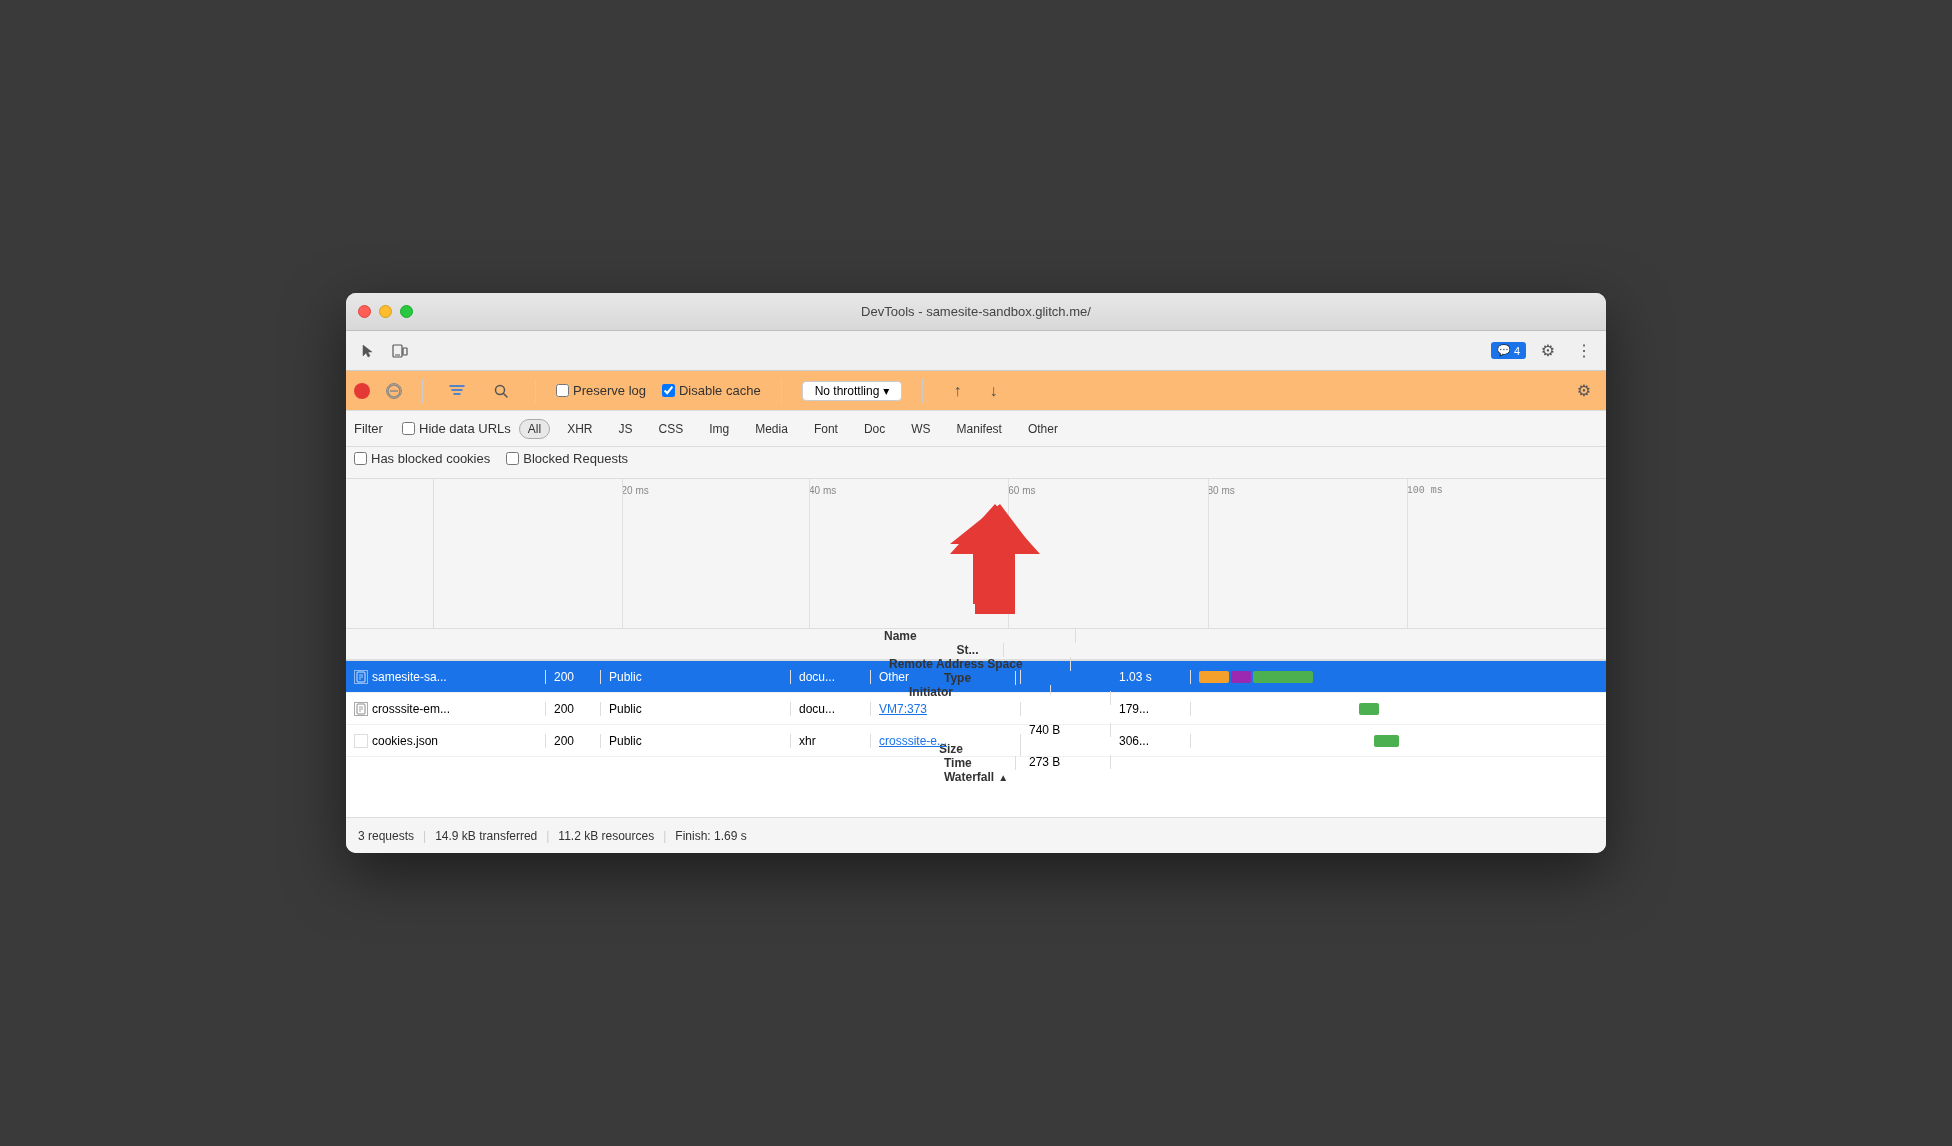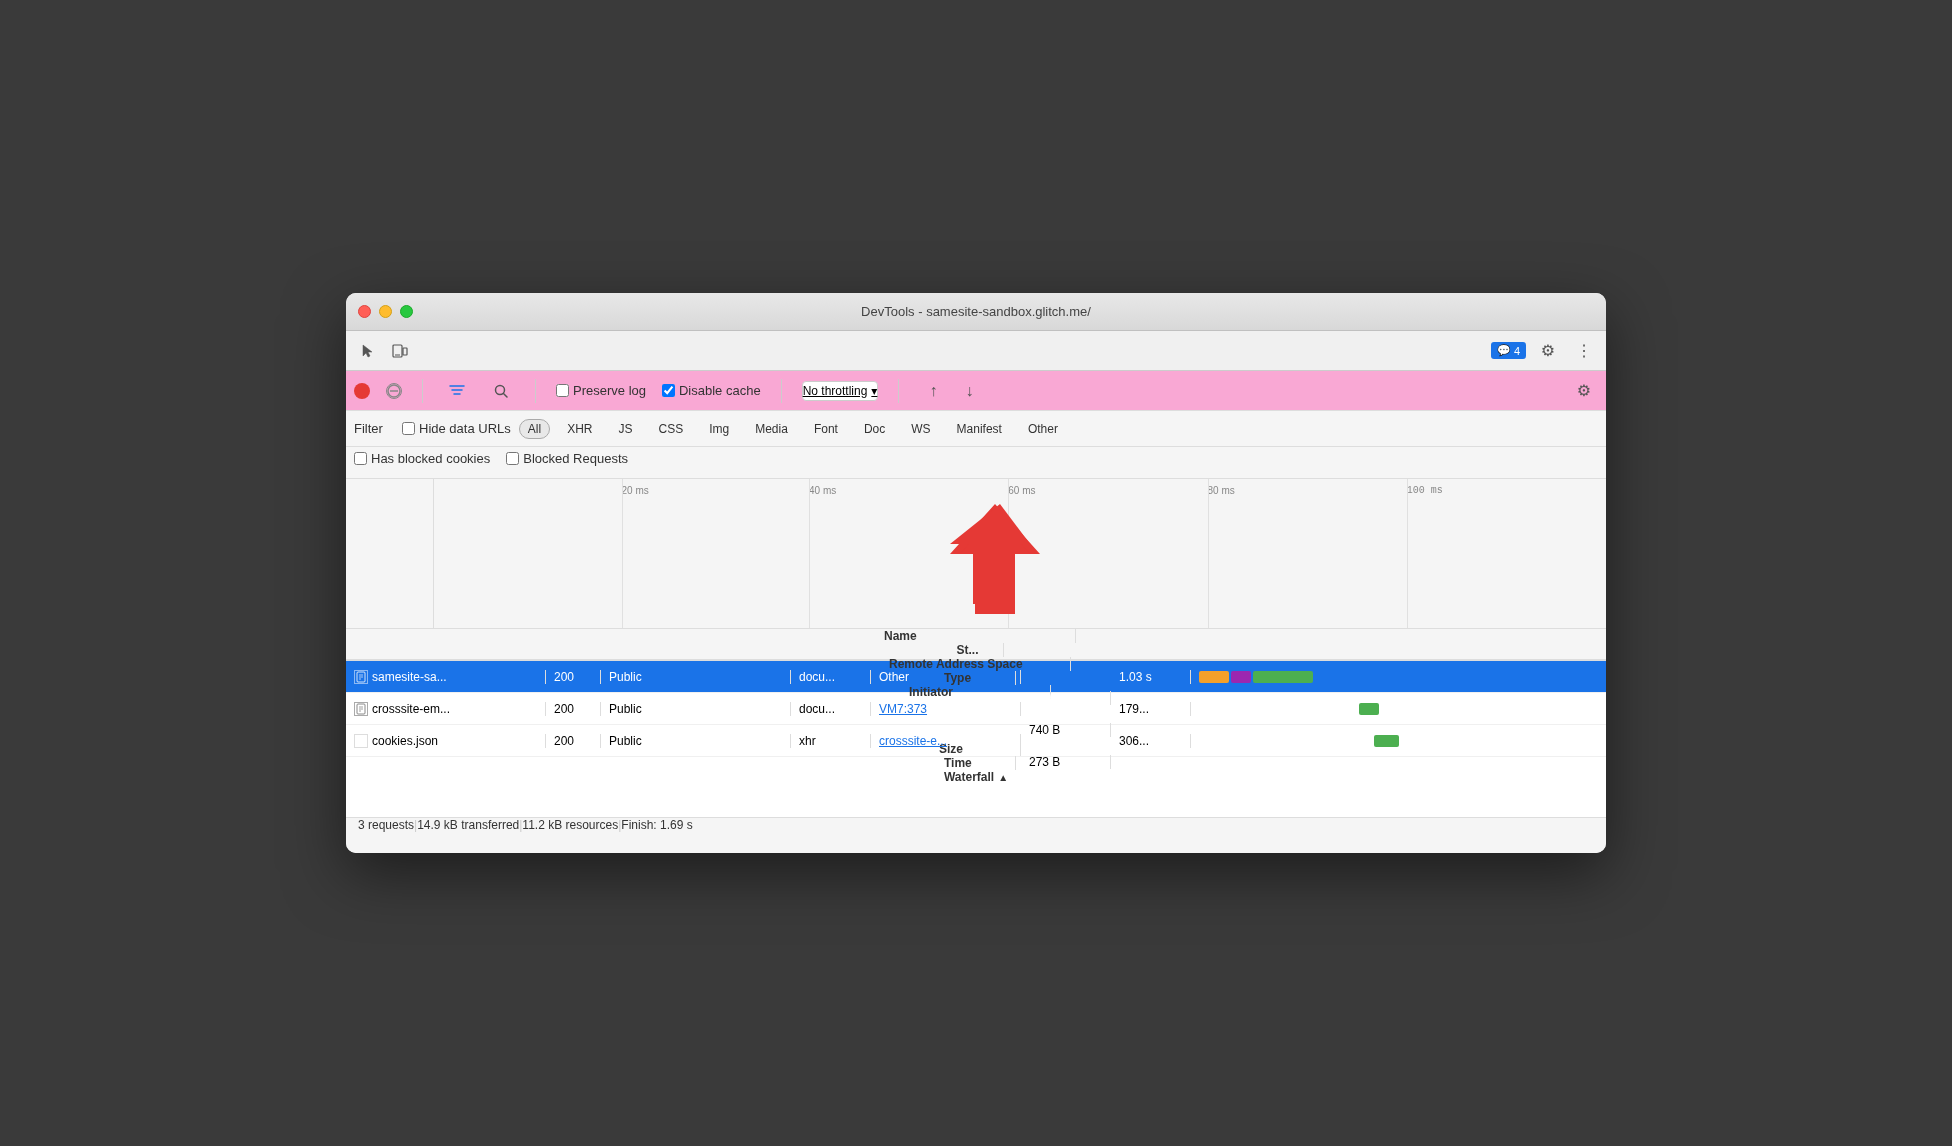--- a/index.html
+++ b/index.html
@@ -105,21 +105,21 @@
       background: #1a73e8;
       color: white;
       font-size: 11px;
       padding: 2px 6px;
       border-radius: 3px;
       display: flex;
       align-items: center;
       gap: 3px;
     }
     .toolbar {
-      background: #f9a8d4;
+      background: #fdba74;
       border-bottom: 1px solid #ddd;
       display: flex;
       align-items: center;
       padding: 6px 8px;
       gap: 16px;
       height: 40px;
     }
     .record-btn {
       width: 16px;
       height: 16px;
@@ -148,28 +148,27 @@
       display: flex;
       align-items: center;
       gap: 4px;
       font-size: 13px;
       color: #333;
     }
     .checkbox-group input { cursor: pointer; }
     .throttle-select {
       border: 1px solid #ccc;
       border-radius: 4px;
-      padding: 2px 0;
+      padding: 2px 12px;
       font-size: 12px;
       background: #fff;
       cursor: pointer;
       display: flex;
       align-items: center;
       gap: 4px;
-      text-decoration: underline;
     }
     .upload-download {
       display: flex;
       gap: 8px;
       color: #555;
       font-size: 16px;
     }
     .filter-bar {
       background: #f5f5f5;
       border-bottom: 1px solid #ddd;
@@ -300,23 +299,23 @@
     }
     .wf-bar {
       height: 12px;
       border-radius: 2px;
     }
     .status-bar {
       background: #f5f5f5;
       border-top: 1px solid #ddd;
       height: 36px;
       display: flex;
-      align-items: flex-start;
+      align-items: center;
       padding: 0 12px;
-      gap: 0;
+      gap: 9px;
       font-size: 12px;
       color: #333;
     }
     .status-sep {
       color: #ccc;
     }
   </style>
 </head>
 <body>
 

